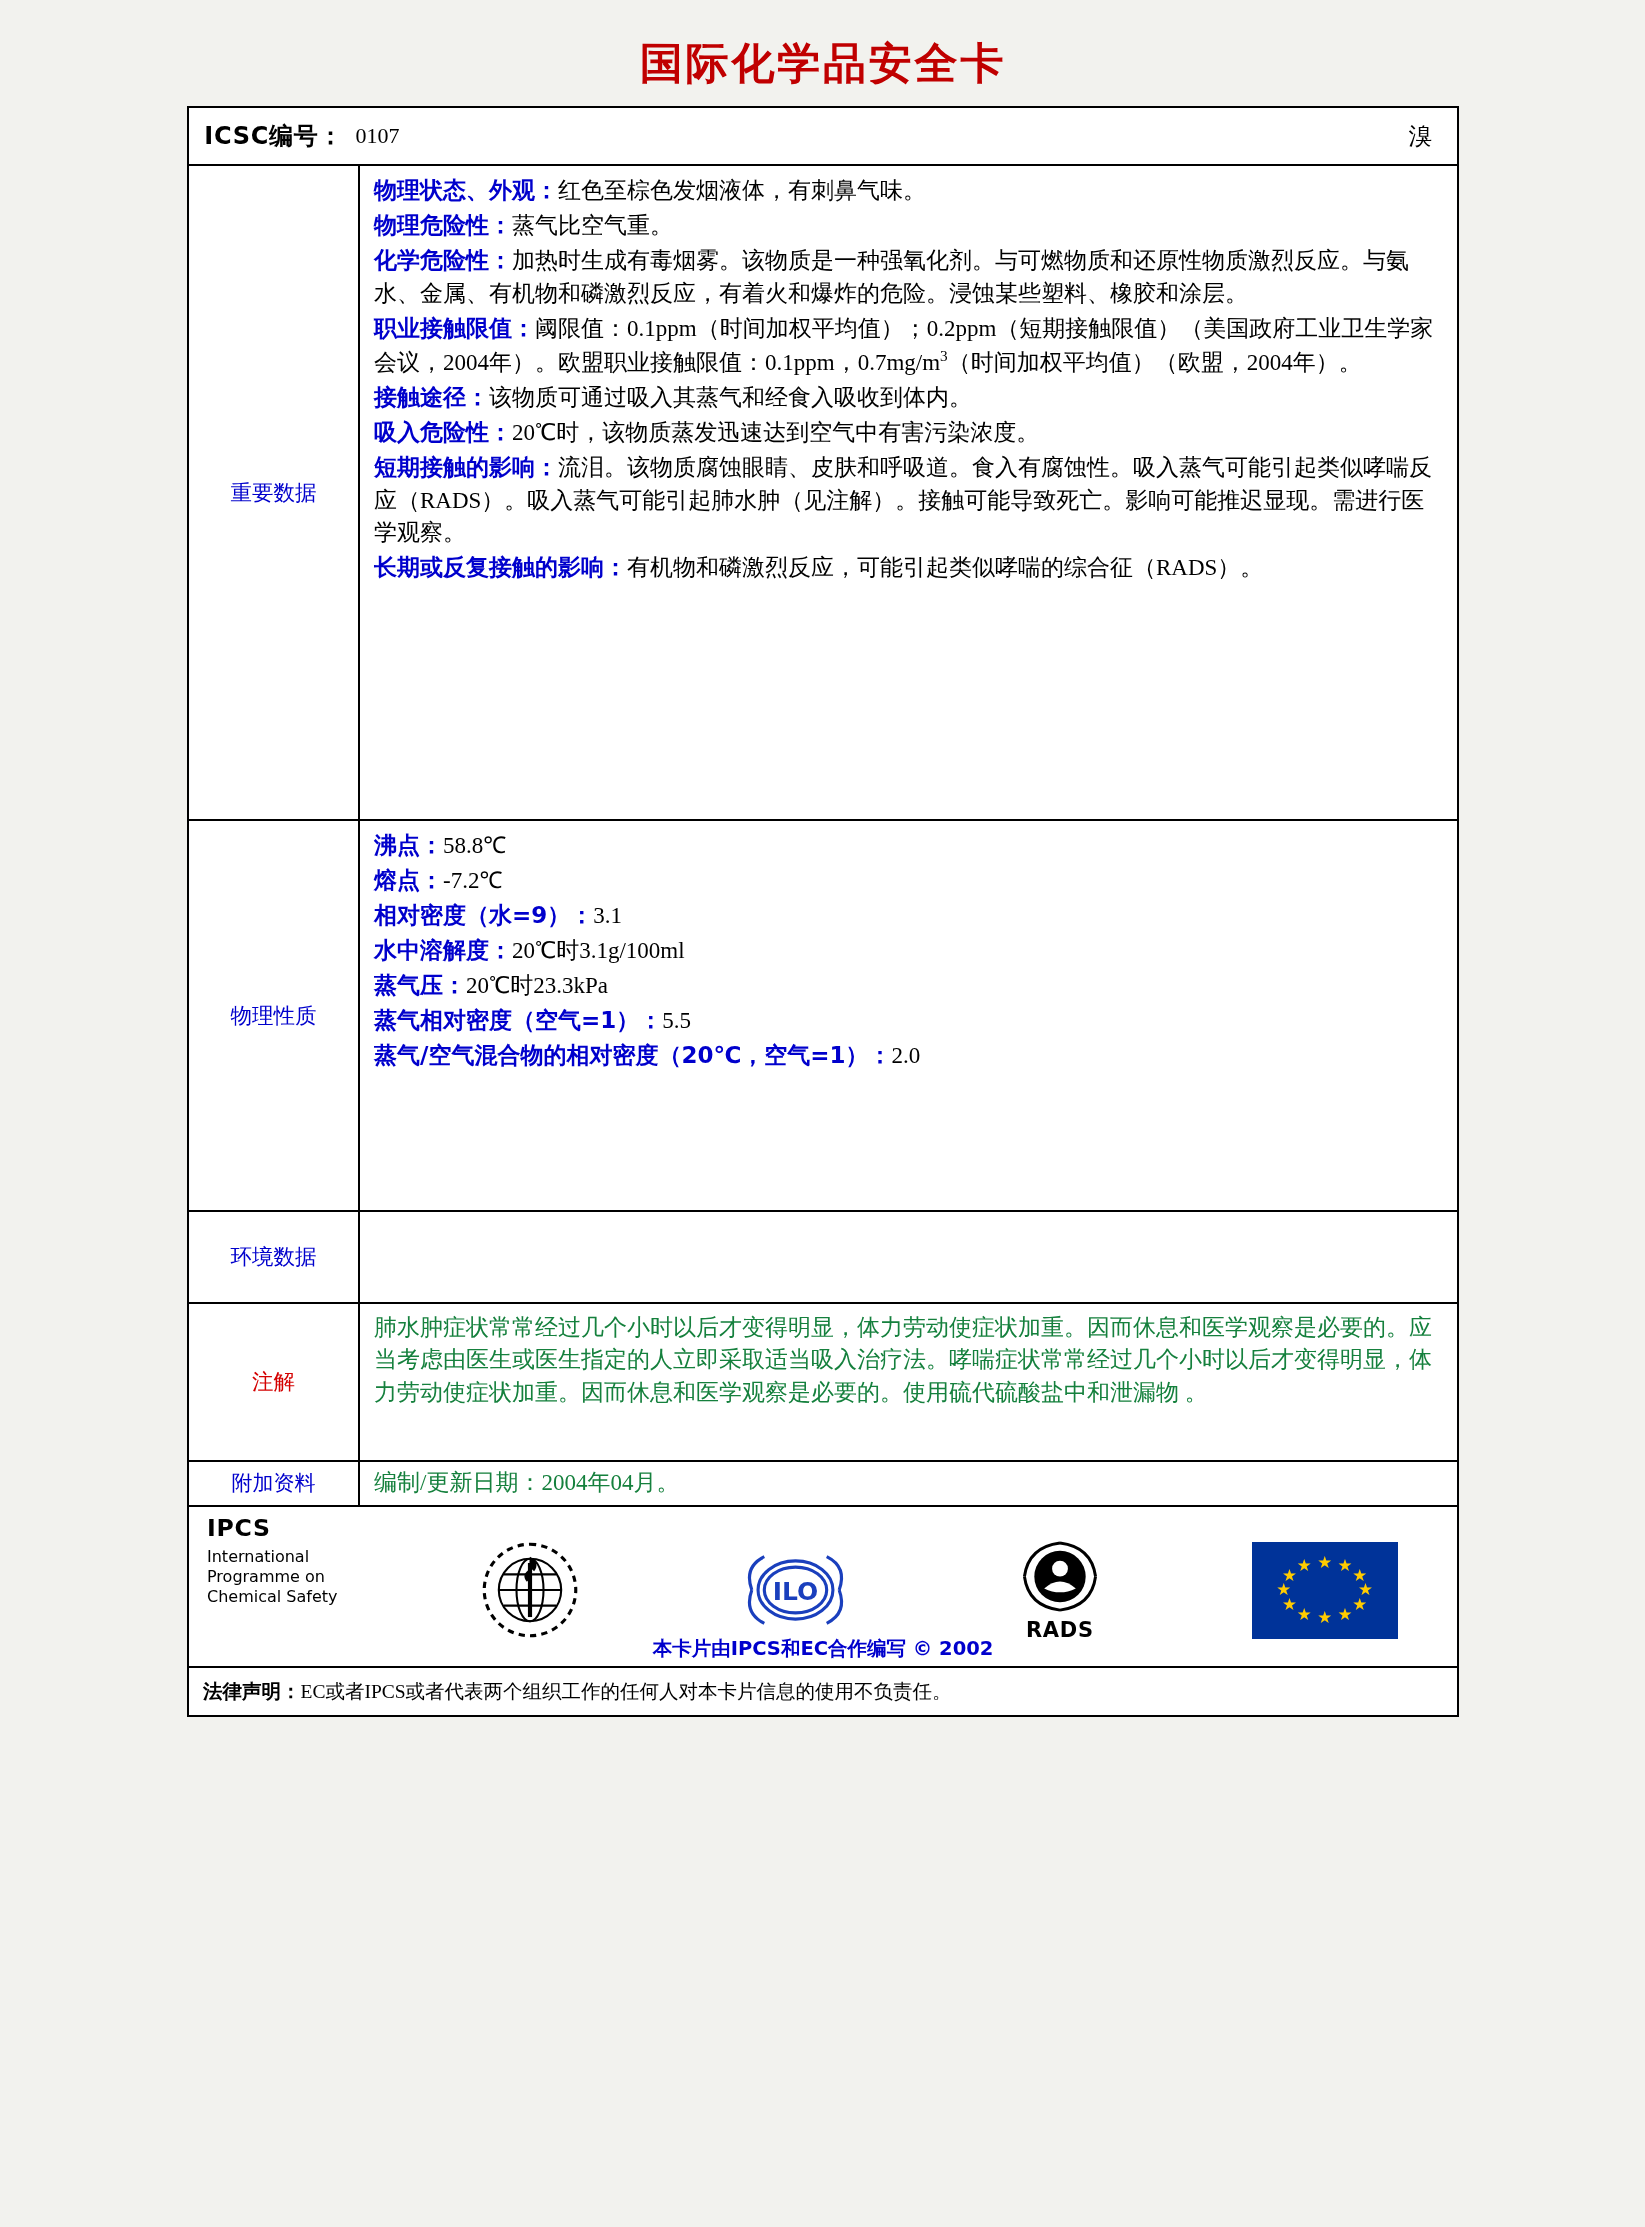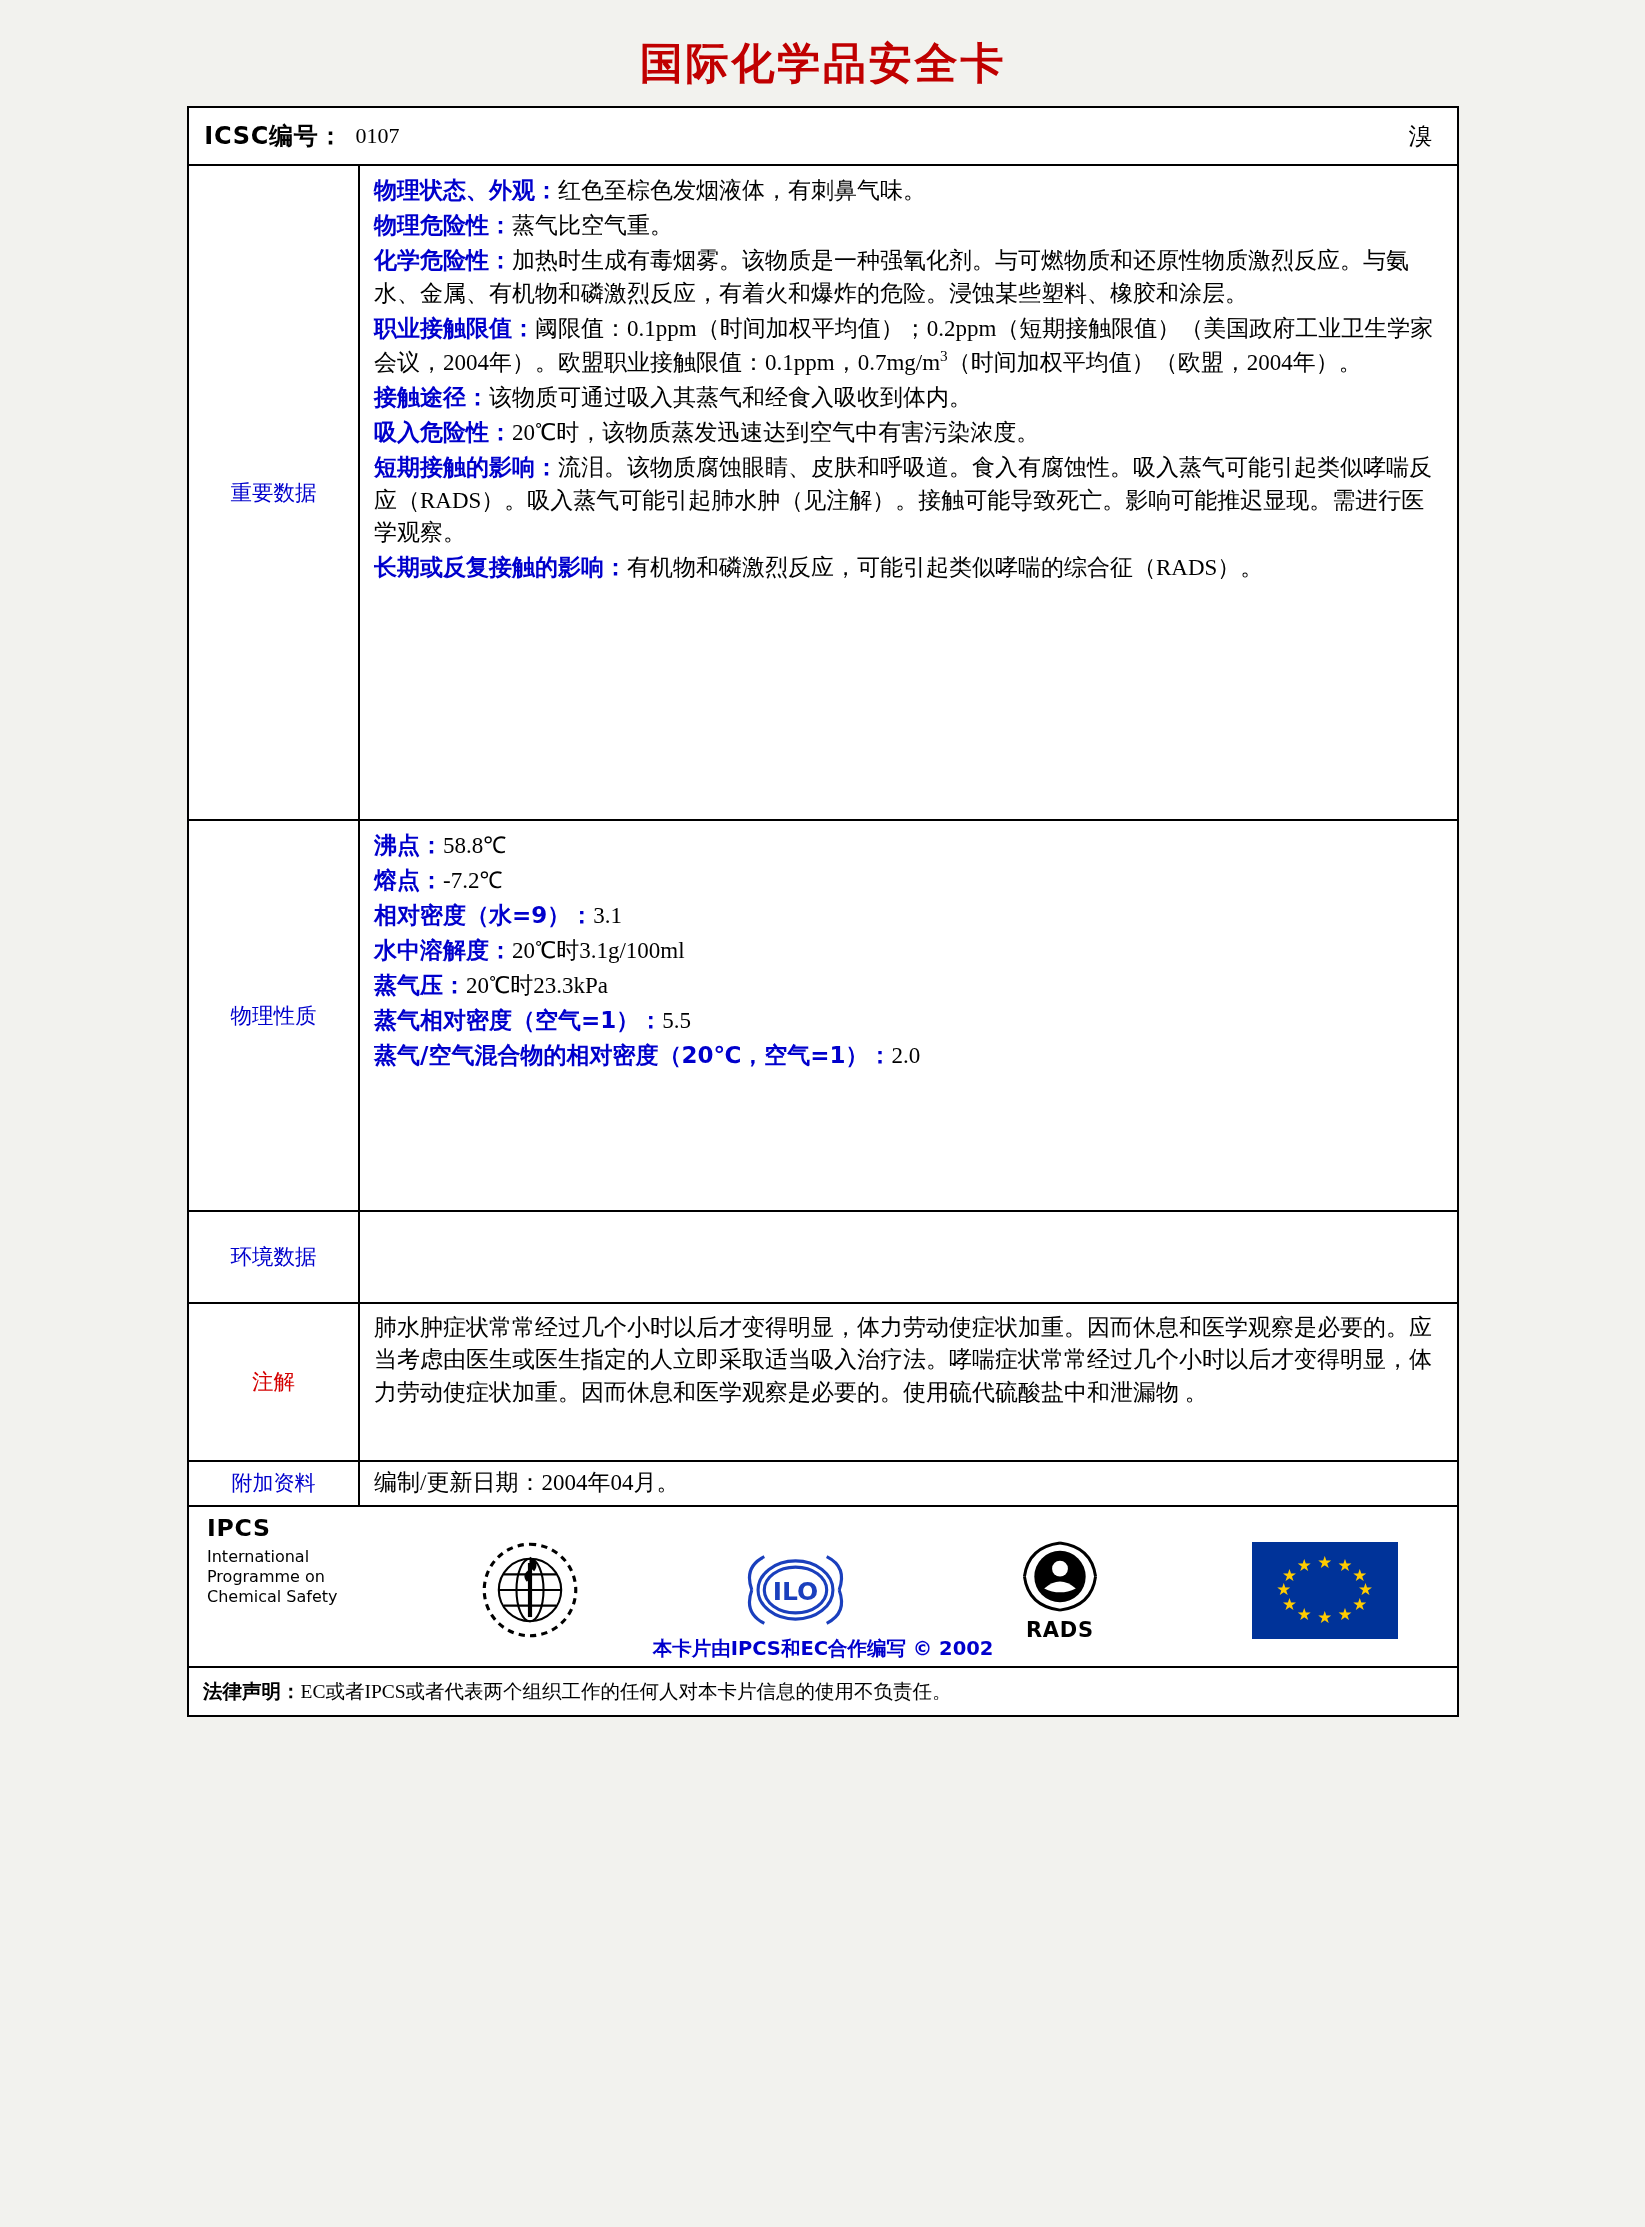--- a/index.html
+++ b/index.html
@@ -99,21 +99,21 @@
   .k {
     color: #0000cc;
     font-family: "DejaVu Sans", sans-serif;
     font-weight: bold;
   }
   .v {
     color: #000;
     font-family: "Liberation Serif", serif;
   }
   .plain {
-    color: #000000;
+    color: #15803d;
     font-family: "Liberation Serif", serif;
     font-size: 23px;
     line-height: 1.42;
   }
   .sup {
     font-size: 15.3px;
     vertical-align: super;
   }
   .r-important .rowbody { min-height: 653px; }
   .r-phys .rowbody { min-height: 389px; }

